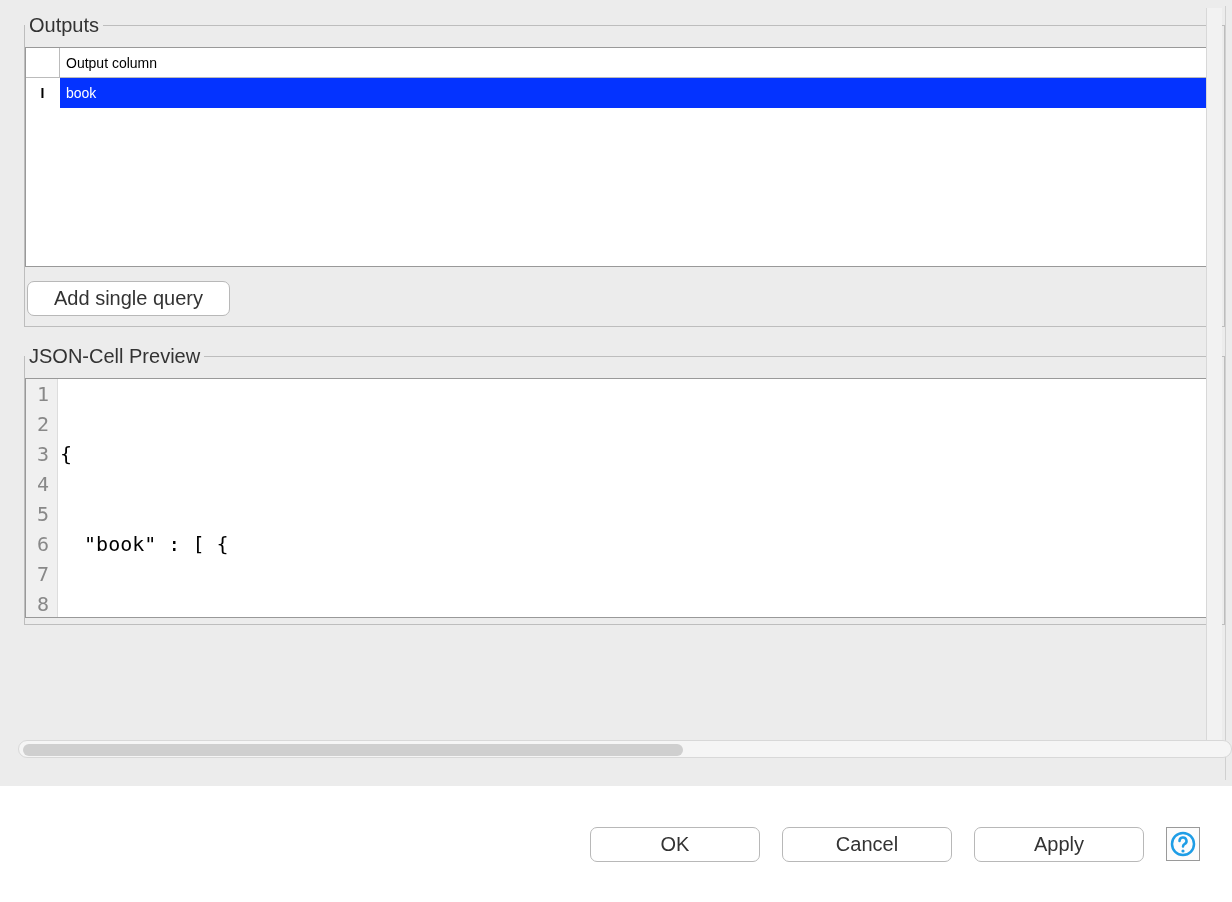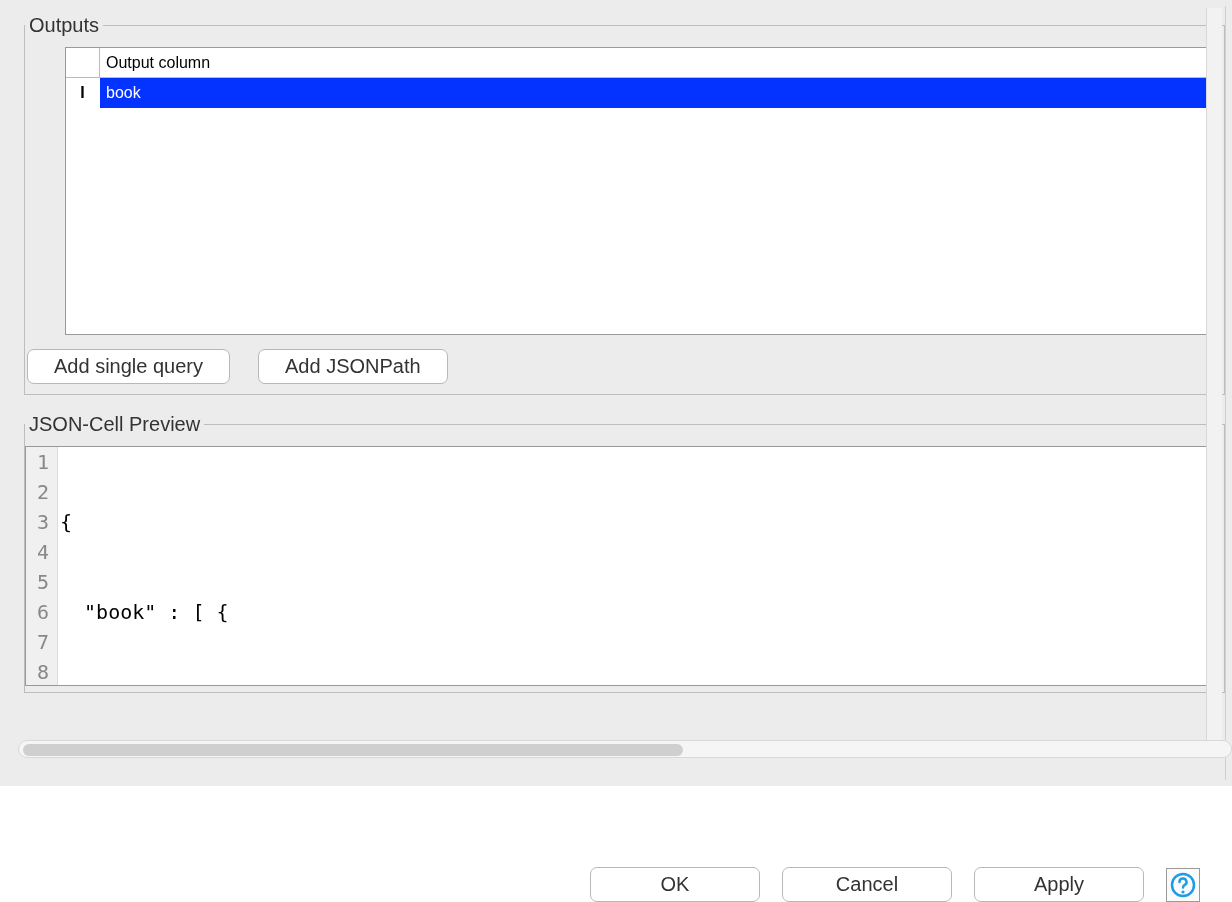--- a/index.html
+++ b/index.html
@@ -38,24 +38,23 @@
   fieldset.group legend {
     font-size: 20px;
     padding: 0 4px;
     color: #333;
     background: #ececec;
   }
   
   .outputs-table {
     border: 1px solid #999;
     background: #fff;
-    height: 288px;
-    overflow: hidden;
-    font-size: 16px;
-    margin-left: 40px;
+    height: 220px;
+    overflow: hidden;
+    font-size: 14px;
   }
   .outputs-head {
     display: flex;
     background: #fff;
     border-bottom: 1px solid #bbb;
     height: 30px;
     align-items: center;
   }
   .outputs-head .col {
     padding: 2px 6px;
@@ -78,21 +77,21 @@
     border-right: 1px solid rgba(255,255,255,0.25);
   }
   .outputs-row .cell:last-child { border-right: none; }
   .col-handle, .cell-handle { width: 34px; flex: 0 0 34px; }
   .col-name, .cell-name { flex: 0 0 702px; }
   .col-path, .cell-path { flex: 1; }
   .cell-handle { background: #fff; color:#000; border-right:1px solid #999; font-weight:bold; justify-content:center; }
   
   .btn-row {
     display: flex;
-    gap: 28px;
+    gap: 40px;
     margin-top: 14px;
     padding: 0 2px;
   }
   .btn {
     background: #fff;
     border: 1px solid #b8b8b8;
     border-radius: 7px;
     padding: 5px 26px;
     font-size: 20px;
     color: #333;
@@ -149,21 +148,21 @@
     top: 8px; right: 10px; bottom: 46px;
     width: 16px;
     background: #f2f2f2;
     border-left: 1px solid #d8d8d8;
   }
   
   .footer {
     background: #ffffff;
     height: 116px;
     display: flex;
-    align-items: flex-end;
+    align-items: center;
     justify-content: flex-end;
     gap: 22px;
     padding: 0 32px 0 0;
   }
   .footer .btn { min-width: 170px; text-align: center; padding: 5px 0; }
   .help-icon {
     width: 34px; height: 34px;
     border: 1px solid #9a9a9a;
     display: flex; align-items:center; justify-content:center;
     background: #fcfcfc;
@@ -185,21 +184,20 @@
           <div class="col col-name">Output column</div>
         </div>
         <div class="outputs-row selected">
           <div class="cell cell-handle">I</div>
           <div class="cell cell-name">book</div>
         </div>
       </div>
 
       <div class="btn-row">
         <button class="btn">Add single query</button>
-        <button class="btn">Add JSONPath</button>
       </div>
     </fieldset>
 
     <fieldset class="group" style="margin-bottom:16px;padding-bottom:6px;">
       <legend>JSON-Cell Preview</legend>
 
       <div class="preview-wrap">
         <div class="gutter">
           <div>1</div>
           <div>2</div>

